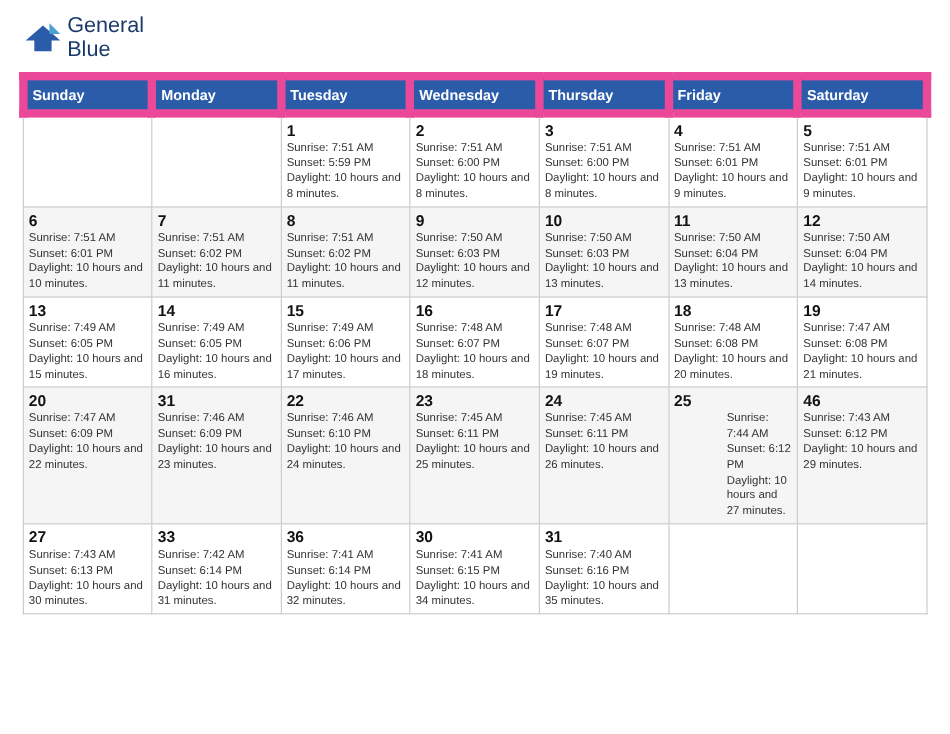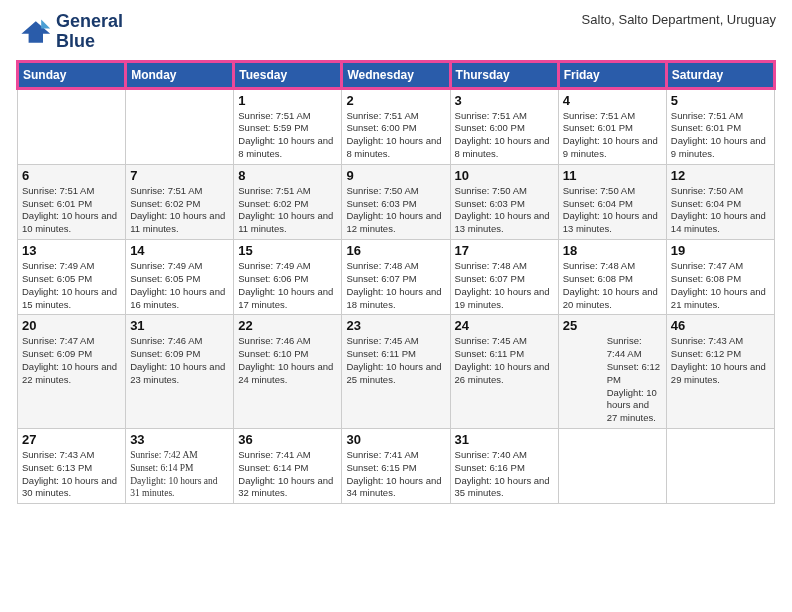--- a/index.html
+++ b/index.html
@@ -22,21 +22,21 @@
       align-items: flex-start;
       margin-bottom: 8px;
     }
     .logo {
       display: flex;
       align-items: center;
       gap: 4px;
     }
     .logo-text {
       font-size: 18px;
-      font-weight: bold;
+      font-weight: normal;
       color: #1a3a6b;
       line-height: 1.1;
     }
     .logo-icon {
       width: 36px;
       height: 36px;
     }
     .title-block {
       text-align: right;
     }
@@ -55,21 +55,21 @@
       border-collapse: collapse;
       border: 1px solid #ccc;
     }
     .calendar th {
       background: #2a5caa;
       color: #fff;
       font-size: 12px;
       font-weight: bold;
       padding: 5px 4px;
       text-align: left;
-      border: 3px solid #ec4899;
+      border: 7px solid #ec4899;
     }
     .calendar td {
       vertical-align: top;
       border: 1px solid #ccc;
       padding: 3px 4px;
       width: 108px;
       min-height: 80px;
       font-size: 10px;
       color: #333;
       background: #fff;
@@ -105,21 +105,20 @@
       <svg class="logo-icon" viewBox="0 0 40 40">
         <polygon points="22,8 38,22 30,22 30,32 14,32 14,22 6,22" fill="#2a5caa"></polygon>
         <polygon points="28,6 38,16 28,16" fill="#4a9fd4"></polygon>
       </svg>
       <div class="logo-text">
         <div>General</div>
         <div>Blue</div>
       </div>
     </div>
     <div class="title-block">
-      <div class="location">Salto, Salto Department, Uruguay</div>
     </div>
   </div>
 
   <table class="calendar">
     <thead>
       <tr>
         <th>Sunday</th>
         <th>Monday</th>
         <th>Tuesday</th>
         <th>Wednesday</th>
@@ -297,21 +296,21 @@
         </tr>
         <tr>
           <td>
             <span class="day-num">27</span>
             <div class="day-info" style="white-space: pre-line;">Sunrise: 7:43 AM
 Sunset: 6:13 PM
 Daylight: 10 hours and 30 minutes.</div>
           </td>
           <td>
             <span class="day-num">33</span>
-            <div class="day-info" style="white-space: pre-line; font-family: Liberation Serif, serif;">Sunrise: 7:42 AM
+            <div class="day-info" style="white-space: pre-line;">Sunrise: 7:42 AM
 Sunset: 6:14 PM
 Daylight: 10 hours and 31 minutes.</div>
           </td>
           <td>
             <span class="day-num">36</span>
             <div class="day-info" style="white-space: pre-line;">Sunrise: 7:41 AM
 Sunset: 6:14 PM
 Daylight: 10 hours and 32 minutes.</div>
           </td>
           <td>

